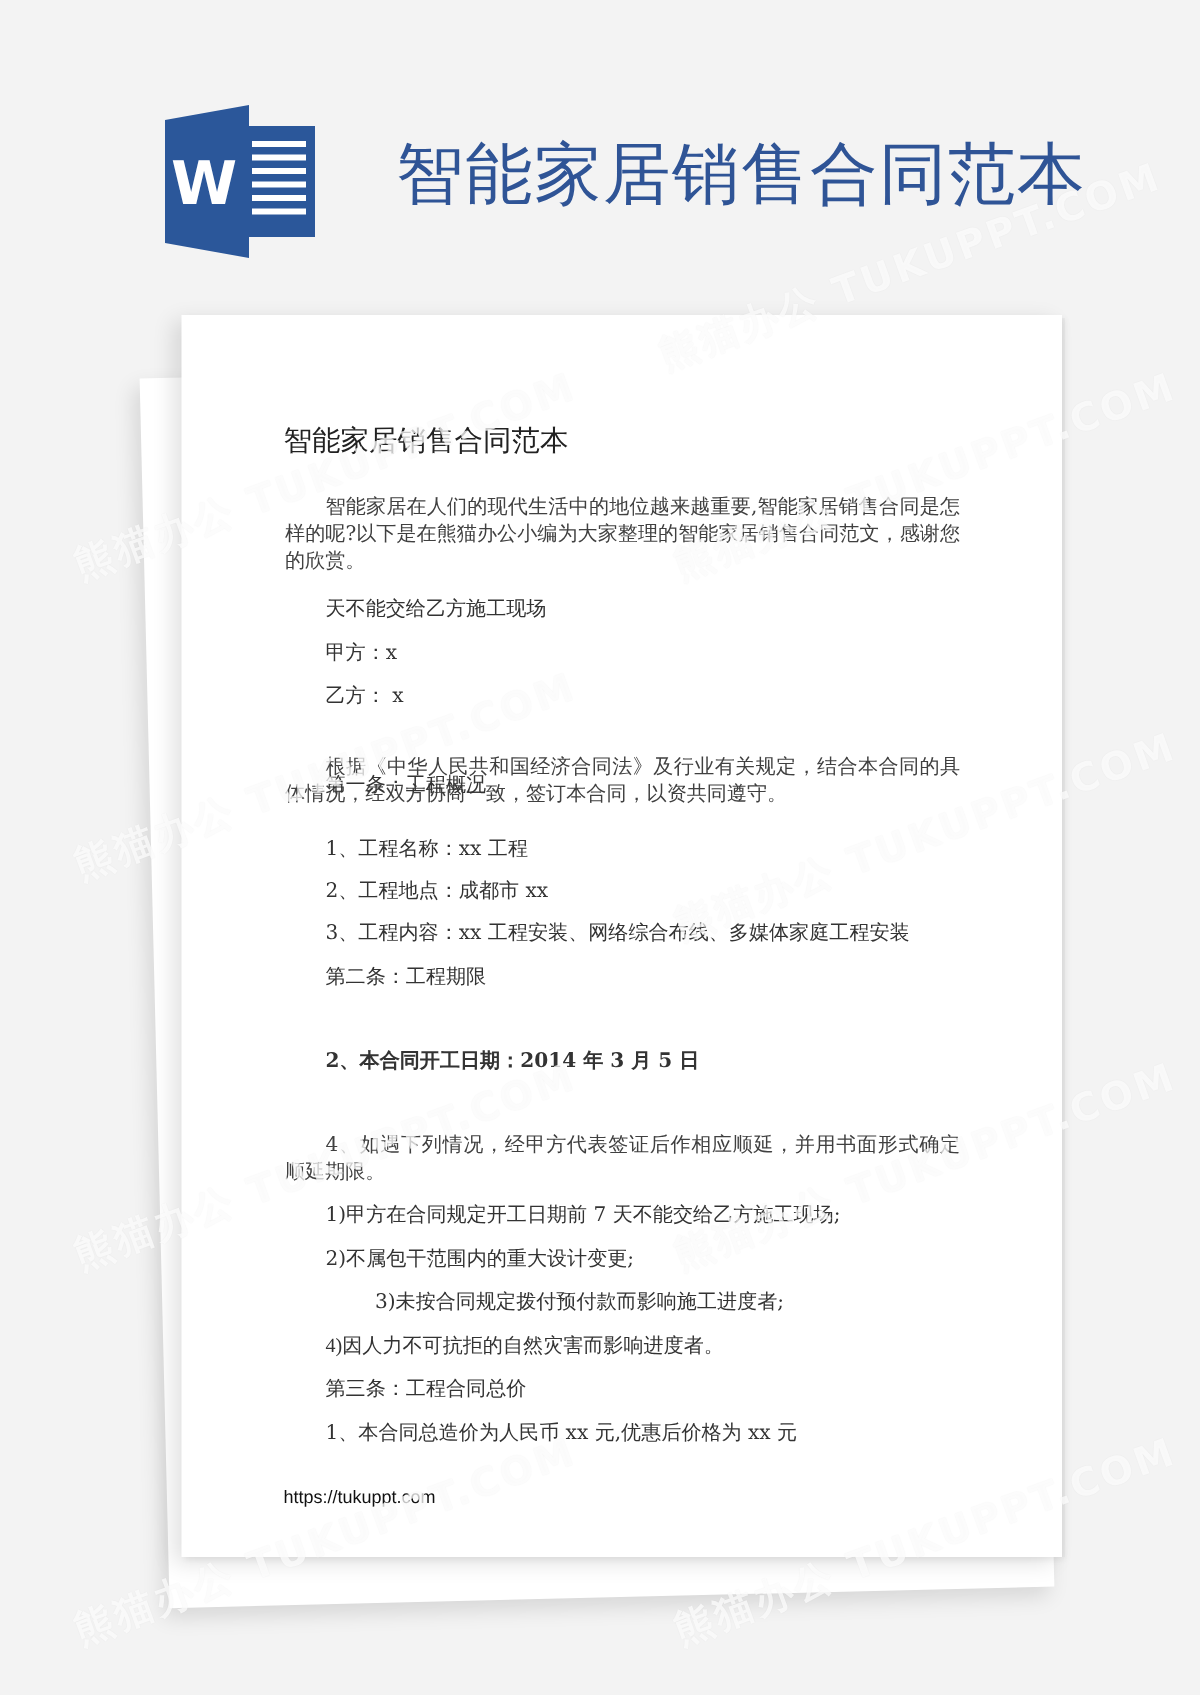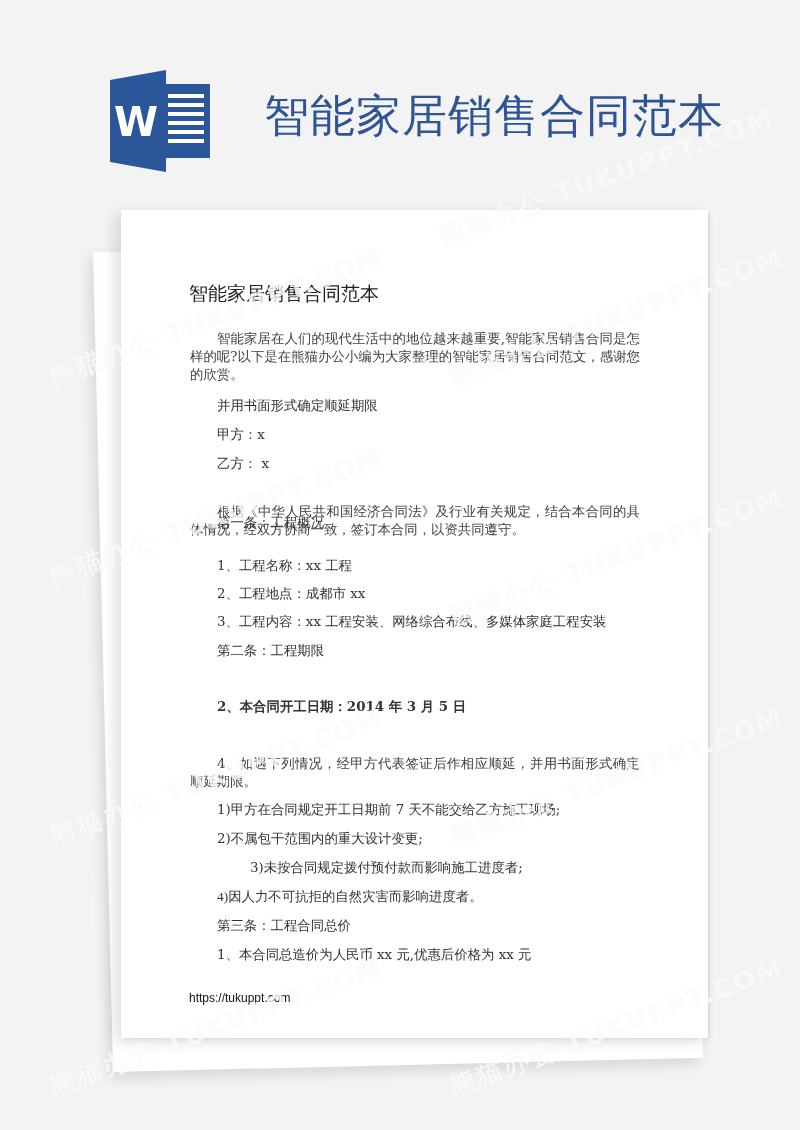--- a/index.html
+++ b/index.html
@@ -77,21 +77,21 @@
 </div>
 
 <div class="back-page"></div>
 <div class="page-right-edge"></div>
 
 <div class="page">
   <div class="doc-title">智能家居销售合同范本</div>
 
   <div class="para indent" style="top:120px;">智能家居在人们的现代生活中的地位越来越重要,智能家居销售合同是怎样的呢?以下是在熊猫办公小编为大家整理的智能家居销售合同范文，感谢您的欣赏。</div>
 
-  <div class="line" style="top:187px;">并用书面形式确定顺延期限</div>
+  <div class="line" style="top:187px;">天不能交给乙方施工现场</div>
   <div class="line" style="top:216px;">甲方：x</div>
   <div class="line" style="top:245px;">乙方： x</div>
 
   <div class="para indent" style="top:273px;margin-top:20px;">根据《中华人民共和国经济合同法》及行业有关规定，结合本合同的具体情况，经双方协商一致，签订本合同，以资共同遵守。</div>
 
   <div class="line" style="top:304px;">第一条：工程概况</div>
   <div class="line" style="top:347px;">1、工程名称：xx 工程</div>
   <div class="line" style="top:375px;">2、工程地点：成都市 xx</div>
   <div class="line" style="top:403px;">3、工程内容：xx 工程安装、网络综合布线、多媒体家庭工程安装</div>
 

